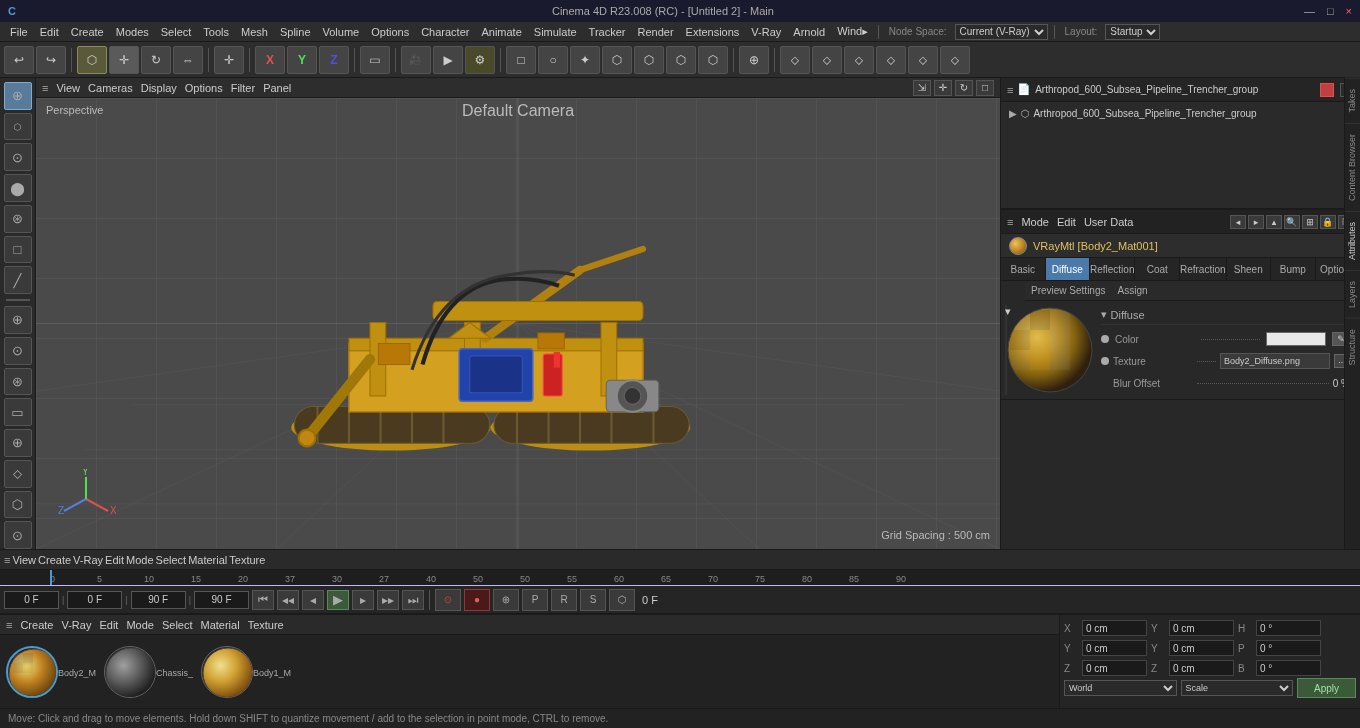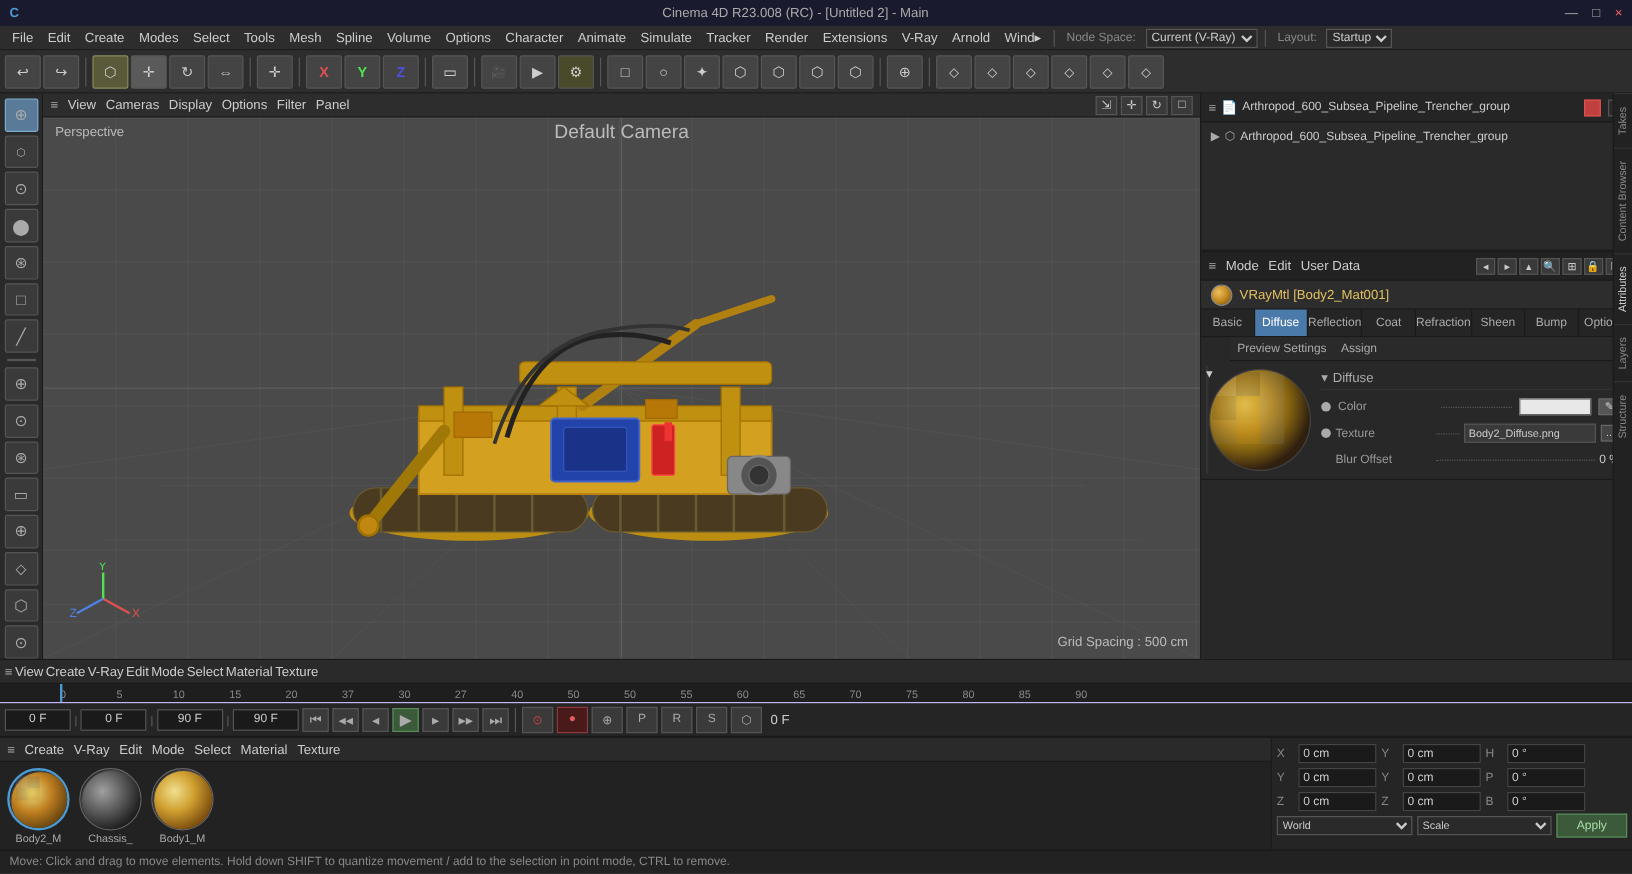--- a/index.html
+++ b/index.html
@@ -189,21 +189,21 @@
     }
     #material-menu-bar {
       height: 20px; background: #2a2a2a; display: flex; align-items: center;
       padding: 0 6px; gap: 8px; border-bottom: 1px solid #1a1a1a;
     }
     .mat-menu-item { font-size: 11px; color: #ccc; cursor: pointer; }
     #material-list {
       flex: 1; display: flex; align-items: center; padding: 4px 6px; gap: 8px; overflow-x: auto;
     }
     .material-item {
-      display: flex; flex-direction: column; align-items: center; cursor: pointer;
+      display: flex; flex-direction: row; align-items: center; cursor: pointer;
     }
     .material-thumb {
       width: 52px; height: 52px; border-radius: 50%; border: 1px solid #666; overflow: hidden;
       position: relative;
     }
     .material-thumb.selected { border: 2px solid #4a9ad4; }
     .material-label { font-size: 9px; color: #aaa; margin-top: 2px; max-width: 55px; text-align: center; white-space: nowrap; overflow: hidden; text-overflow: ellipsis; }
 
     
     #coord-panel {

